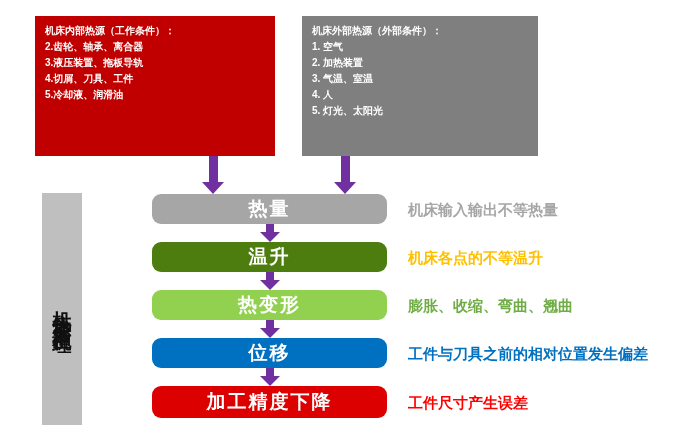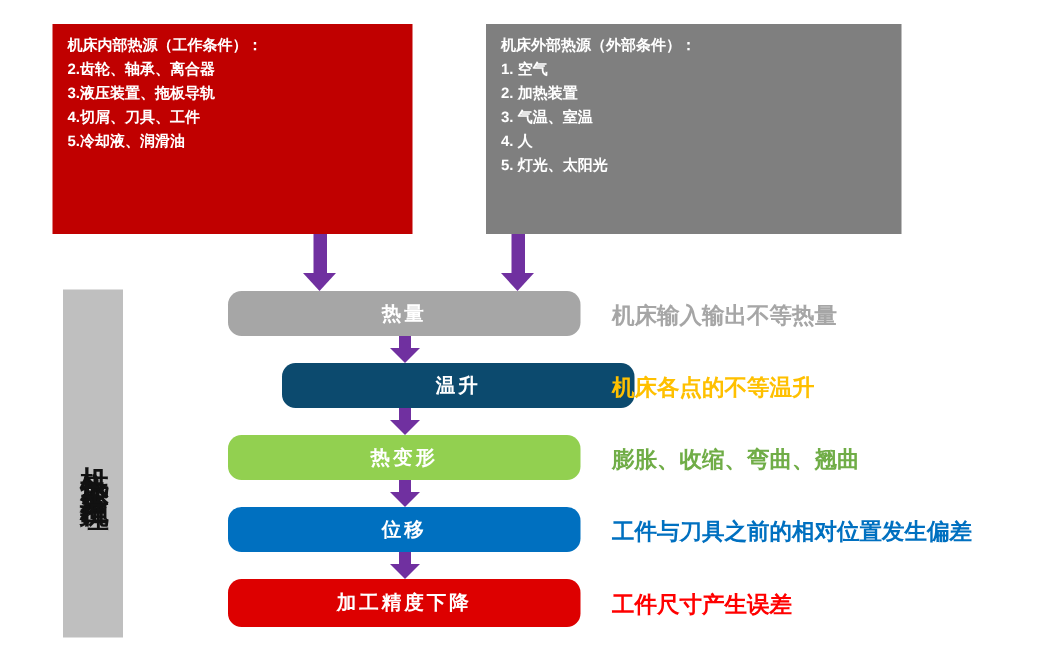--- a/index.html
+++ b/index.html
@@ -2,36 +2,36 @@
 <html style="--internal: #C00000; --external: #7F7F7F; --arrow: #7030A0; --sidebar: #BFBFBF;"><head>
 <meta charset="utf-8">
 <style>
   html,body{margin:0;padding:0;}
   body{font-family:"Liberation Sans","DejaVu Sans",sans-serif;background:#ffffff;color:#000;}
   #canvas{position:relative;width:700px;height:436px;background:#ffffff;overflow:hidden;}
 
   
   .source-box{position:absolute;top:16px;color:#fff;font-weight:bold;font-size:10px;line-height:1.6;padding:7px 10px;box-sizing:border-box;}
   #internal-box{left:35px;width:240px;height:140px;background:var(--internal);}
-  #external-box{left:324px;width:277px;height:140px;background:var(--external);}
+  #external-box{left:302px;width:236px;height:140px;background:var(--external);}
 
   
   .arrow{position:absolute;display:flex;flex-direction:column;align-items:center;}
   .arrow .shaft{width:9px;background:var(--arrow);flex:1;}
   .arrow .head{width:0;height:0;border-left:11px solid transparent;border-right:11px solid transparent;border-top:12px solid var(--arrow);}
   .big-arrow{width:24px;height:38px;top:156px;}
   #arrow-internal{left:201px;}
   #arrow-external{left:333px;}
   .small-arrow{left:258px;width:24px;height:18px;}
   .small-arrow .shaft{width:8px;}
   .small-arrow .head{border-left-width:10px;border-right-width:10px;border-top-width:10px;}
   #sarrow-0{top:224px;} #sarrow-1{top:272px;} #sarrow-2{top:320px;} #sarrow-3{top:368px;}
 
   
-  .stage-box{position:absolute;left:152px;width:235px;height:30px;border-radius:9px;color:#fff;font-weight:bold;font-size:13px;display:flex;align-items:center;justify-content:center;letter-spacing:2px;}
+  .stage-box{position:absolute;left:152px;width:235px;height:30px;border-radius:9px;color:#fff;font-weight:bold;font-size:19px;display:flex;align-items:center;justify-content:center;letter-spacing:2px;}
   #stage-0{top:194px;} #stage-1{top:242px;} #stage-2{top:290px;} #stage-3{top:338px;} #stage-4{top:386px;height:32px;}
 
   
   .annotation{position:absolute;left:408px;font-size:15px;font-weight:bold;white-space:nowrap;}
   #ann-0{top:201px;} #ann-1{top:249px;} #ann-2{top:297px;text-align:right;} #ann-3{top:345px;} #ann-4{top:394px;}
 
   
   #side-bar{position:absolute;left:42px;top:193px;width:40px;height:232px;background:var(--sidebar);display:flex;align-items:center;justify-content:center;}
   #side-bar span{writing-mode:vertical-rl;text-orientation:upright;font-size:19px;font-weight:bold;color:#111;letter-spacing:3px;}
 </style>
@@ -73,21 +73,21 @@
   <div class="stage-box" id="stage-0" style="background: rgb(166, 166, 166);">
     <span>热量</span>
   </div>
   <div class="annotation" id="ann-0" style="color: rgb(166, 166, 166);">机床输入输出不等热量</div>
 
   <div class="arrow small-arrow" id="sarrow-0">
     <div class="shaft"></div>
     <div class="head"></div>
   </div>
 
-  <div class="stage-box" id="stage-1" style="background: #0c4a6e; margin-left: 36px;">
+  <div class="stage-box" id="stage-1" style="background: #4d7c0f;">
     <span>温升</span>
   </div>
   <div class="annotation" id="ann-1" style="color: rgb(255, 192, 0);">机床各点的不等温升</div>
 
   <div class="arrow small-arrow" id="sarrow-1">
     <div class="shaft"></div>
     <div class="head"></div>
   </div>
 
   <div class="stage-box" id="stage-2" style="background: rgb(146, 208, 80);">

